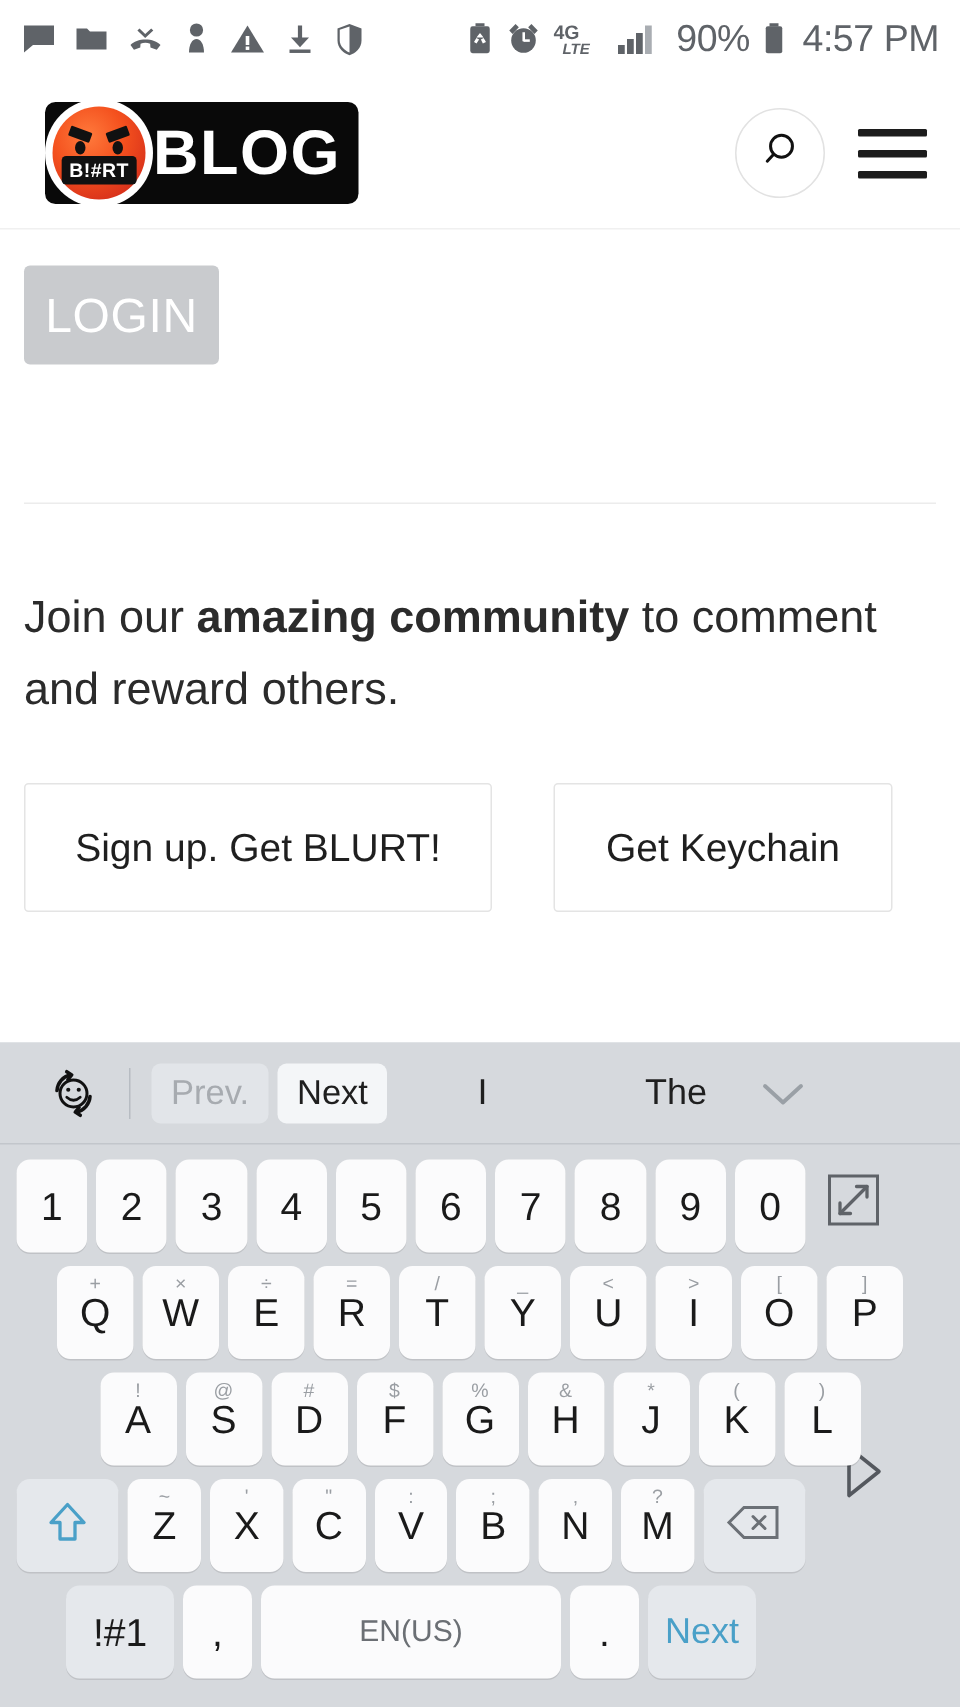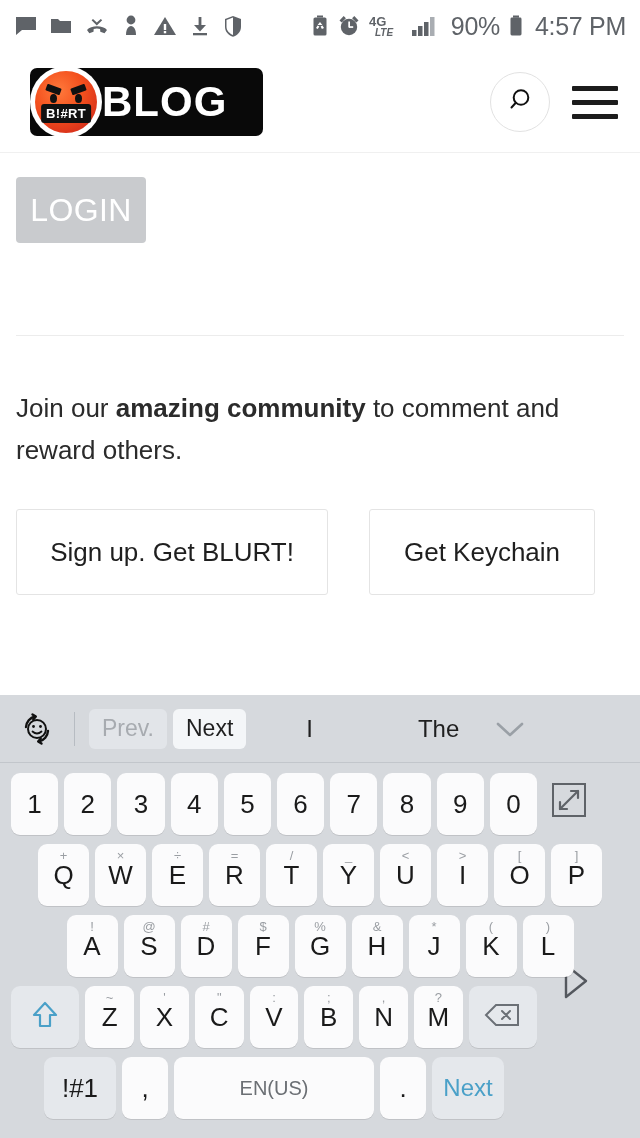--- a/index.html
+++ b/index.html
@@ -64,21 +64,21 @@
     position: relative;
     height: 68px;
   }
   .brand-plate {
     background: #090909;
     border-radius: 7px;
     height: 68px;
     display: flex;
     align-items: center;
     padding-left: 72px;
-    padding-right: 36px;
+    padding-right: 12px;
     box-sizing: border-box;
   }
   .brand-plate-text {
     color: #ffffff;
     font-size: 42px;
     font-weight: bold;
     letter-spacing: 1px;
     line-height: 1;
     font-family: "Liberation Sans", sans-serif;
   }
@@ -199,21 +199,21 @@
     justify-content: center;
     cursor: pointer;
   }
   .rule {
     height: 1px;
     background: #ececec;
     margin-top: 92px;
   }
   .join-text {
     margin-top: 52px;
-    font-size: 26px;
+    font-size: 30px;
     color: #2b2b2b;
     line-height: 1.6;
     font-family: "Liberation Sans", sans-serif;
     max-width: 600px;
   }
   .join-text b { font-weight: bold; }
   .cta-row {
     margin-top: 38px;
     display: flex;
     gap: 41px;
@@ -240,21 +240,21 @@
     position: absolute;
     left: 0;
     bottom: 0;
     width: 640px;
     background: #d6d9dd;
   }
   .kb-toolbar {
     height: 68px;
     display: flex;
     align-items: center;
-    padding: 0 14px;
+    padding: 0 26px;
     box-sizing: border-box;
     border-bottom: 1px solid #c2c6cb;
     background: #d6d9dd;
   }
   .kb-emoji {
     width: 46px;
     height: 46px;
     display: flex;
     align-items: center;
     justify-content: center;

